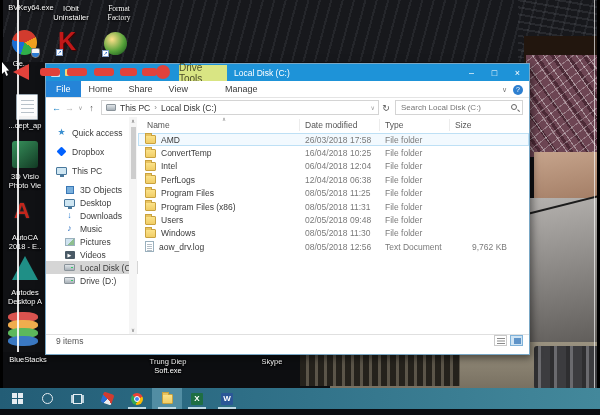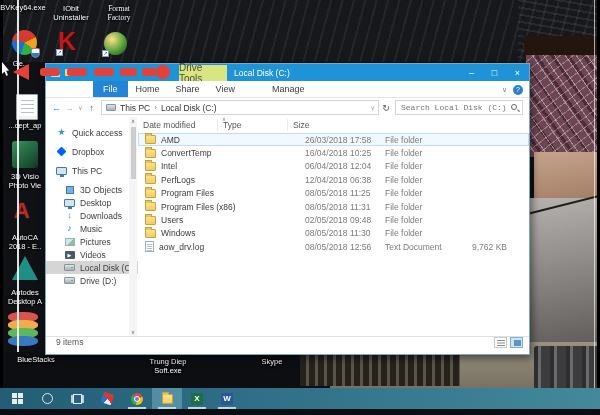--- a/index.html
+++ b/index.html
@@ -84,39 +84,39 @@
   .drive-tools-tab { position:absolute; left:133px; top:1px; height:16px; width:48px; background:#d9e583;
     color:#4c4c28; font-size:10px; display:flex; align-items:center; justify-content:center; }
   .win-title { position:absolute; left:188px; top:0; height:17px; display:flex; align-items:center;
     color:#fff; font-size:8.5px; }
   .win-controls { position:absolute; right:0; top:0; height:17px; display:flex; }
   .win-btn { width:23px; height:17px; display:flex; align-items:center; justify-content:center;
     color:#fff; font-size:9px; line-height:10px; }
   .tabsrow { position:relative; height:17px; flex:0 0 17px; background:#fff; border-bottom:1px solid #e4e4e4;
     display:flex; align-items:stretch; }
   .tab { display:flex; align-items:center; padding:0 8px; font-size:9px; color:#3c3c3c; }
-  .tab-file { background:#2584d8; color:#fff; padding:0 10px;margin-left:47px; }
+  .tab-file { background:#2584d8; color:#fff; padding:0 10px; }
   .tab-manage { margin-left:21px; }
   .ribbon-right { position:absolute; right:6px; top:0; height:17px; display:flex; align-items:center; gap:6px; }
   .rib-chev { color:#777; font-size:7px; }
   .help-btn { width:10px; height:10px; border-radius:50%; background:#2d7fd0; color:#fff; font-size:7px;
     display:flex; align-items:center; justify-content:center; }
   .addrrow { height:19px; flex:0 0 19px; background:#fff; display:flex; align-items:center; padding-left:4px; }
   .nav-btn { width:13px; text-align:center; font-size:9px; }
   .nav-back { color:#1b82c6; } .nav-fwd { color:#b9b9b9; } .nav-drop { color:#999; font-size:6px; width:9px; }
   .nav-up { color:#555; }
   .addr-box { margin-left:3px; width:278px; height:15px; border:1px solid #d4d4d4; display:flex;
     align-items:center; padding:0 4px; gap:4px; position:relative; }
   .addr-drive { width:10px; height:7px; border-radius:1px; background:linear-gradient(#dfe4e8,#a8b1b8); border:1px solid #8a939a; }
   .addr-seg { color:#333; } .addr-sep { color:#888; font-size:8px; }
   .addr-box .box-chev { position:absolute; right:3px; color:#999; font-size:6px; }
   .refresh-btn { width:14px; text-align:center; color:#555; font-size:9px; }
   .search-box { margin-left:2px; width:128px; height:15px; border:1px solid #d4d4d4; position:relative; }
   .search-box input { width:100%; height:100%; border:0; outline:none; font-size:8px; color:#777;
-    padding:0 16px 0 5px; font-family:Liberation Mono, monospace; background:transparent; }
+    padding:0 16px 0 5px; font-family:Liberation Sans, sans-serif; background:transparent; }
   .mag { position:absolute; right:5px; top:3px; width:6px; height:6px; border:1.2px solid #666; border-radius:50%; }
   .mag::after { content:""; position:absolute; left:4.5px; top:4.5px; width:3px; height:1.2px; background:#666; transform:rotate(42deg); }
 
   .content { flex:1; display:flex; min-height:0; position:relative; }
   
   .sidebar { position:relative; flex:0 0 92px; padding-top:9px; overflow:hidden; }
   .side-scroll { position:absolute; right:1px; top:0; bottom:0; width:8px; background:#f5f5f5; }
   .side-scroll .thumb { position:absolute; left:1.5px; top:10px; width:5px; height:52px; background:#cdcdcd; }
   .scroll-chev { position:absolute; right:1px; width:8px; text-align:center; font-size:5.5px; color:#707070; }
   .scroll-up { top:1px; } .scroll-down { bottom:1px; }
@@ -162,22 +162,22 @@
   .row.hl { background:#f2f9fe; box-shadow:inset 0 0 0 1px #bee0f5; }
   .fold { position:relative; width:11px; height:9px; background:linear-gradient(#fbe289,#f1cd66);
     border:1px solid #c9a23f; border-radius:1px; flex:0 0 11px; }
   .fold::before { content:""; position:absolute; top:-3px; left:-1px; width:5px; height:2px;
     background:#e9c35f; border:1px solid #c9a23f; border-bottom:none; }
   .filepg { position:relative; width:9px; height:11px; background:#fff; border:1px solid #9ab0bd; flex:0 0 9px; }
   .filepg::before { content:""; position:absolute; left:1px; top:2px; width:5px; height:1px; background:#b5bfc7;
     box-shadow:0 2px 0 #b5bfc7, 0 4px 0 #b5bfc7, 0 6px 0 #b5bfc7; }
 
   
-  .statusbar { flex:0 0 18px; border-top:1px solid #e0e0e0; display:flex; align-items:flex-start;
-    padding:0 6px 0 10px; color:#555; }
+  .statusbar { flex:0 0 18px; border-top:1px solid #e0e0e0; display:flex; align-items:flex-end;
+    padding:0 6px 8px 10px; color:#555; }
   .view-toggles { margin-left:auto; display:flex; gap:3px; }
   .vt { width:13px; height:11px; border:1px solid #c9c9c9; position:relative; background:#fff; }
   .vt-list::before { content:""; position:absolute; left:2px; top:2px; width:8px; height:1px; background:#8a8a8a;
     box-shadow:0 2.5px 0 #8a8a8a, 0 5px 0 #8a8a8a; }
   .vt-thumb { border-color:#7fb2d9; background:#cfe4f4; }
   .vt-thumb::before { content:""; position:absolute; left:2.5px; top:2px; width:7px; height:6px; background:#5e93c8; }
 
   
   .taskbar { position:absolute; left:0; top:388px; width:600px; height:21px; z-index:10;
     background:linear-gradient(90deg,#235d76,#2e6e86 40%,#43889b); display:flex; align-items:stretch; padding-left:2px; }
@@ -214,21 +214,21 @@
   <div class="wp wp-sweater"></div>
   <div class="wp wp-darkbottomleft"></div>
   <div class="wp wp-sand"></div>
   <div class="wp wp-belt"></div>
   <div class="wp wp-bullets"></div>
   <div class="wp edge-white-line"></div>
   <div class="wp edge-black-left"></div>
   <div class="wp edge-black-right"></div>
   <div class="white-vline"></div>
 
-  <div class="dt-label" style="left:0;top:3px;width:46px;">BVKey64.exe</div>
+  <div class="dt-label" style="left:8px;top:3px;width:46px;">BVKey64.exe</div>
   <div class="dt-label" style="left:48px;top:4px;width:46px;">IObit Uninstaller</div>
   <div class="dt-label" style="left:98px;top:4px;width:42px;font-family:Liberation Serif, serif;">Format Factory</div>
   <div class="dt-icon" style="left:12px;top:30px;">
     <span class="pinwheel" style="display:block;position:relative;">
         <span class="shield"></span>
       </span>
   </div>
   <div class="dt-icon" style="left:58px;top:29px;position:absolute;">
     <span class="k-icon">K</span>
     <span class="sc-arrow">↗</span>
@@ -263,21 +263,21 @@
   <div class="dt-label" style="left:0;top:288px;width:50px;">
     <span>Autodes</span><br>
     <span>Desktop A</span>
   </div>
   <div class="dt-icon bstk-ic" style="left:8px;top:312px;width:30px;height:36px;">
     <span class="bstk1"></span>
     <span class="bstk2"></span>
     <span class="bstk3"></span>
     <span class="bstk4"></span>
   </div>
-  <div class="dt-label" style="left:8px;top:355px;width:56px;">
+  <div class="dt-label" style="left:0;top:355px;width:56px;">
     <span>BlueStacks</span>
   </div>
 
   <div class="dt-label" style="left:138px;top:357px;width:60px;">
     <span>Trung Diep</span><br>
     <span>Soft.exe</span>
   </div>
   <div class="dt-label" style="left:248px;top:357px;width:48px;">
     <span>Skype</span>
   </div>
@@ -394,20 +394,21 @@
         <div class="side-scroll">
             <span class="thumb"></span>
           </div>
         <span class="scroll-chev scroll-up">∧</span>
         <span class="scroll-chev scroll-down">∨</span>
       </div>
 
       <div class="list">
         <div class="headers">
           <span class="sort-ind">∧</span>
+          <div class="hcell h-name">Name</div>
           <div class="hcell h-date">Date modified</div>
           <div class="hcell h-type">Type</div>
           <div class="hcell h-size">Size</div>
         </div>
 
         <div class="row hl">
           <span class="c-name">
               <span class="fold"></span>
               <span>AMD</span>
             </span>

